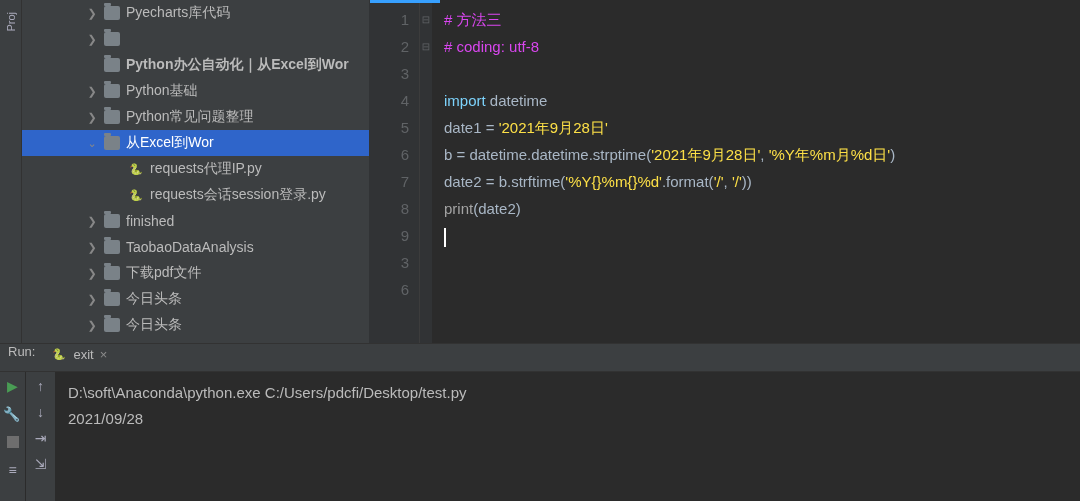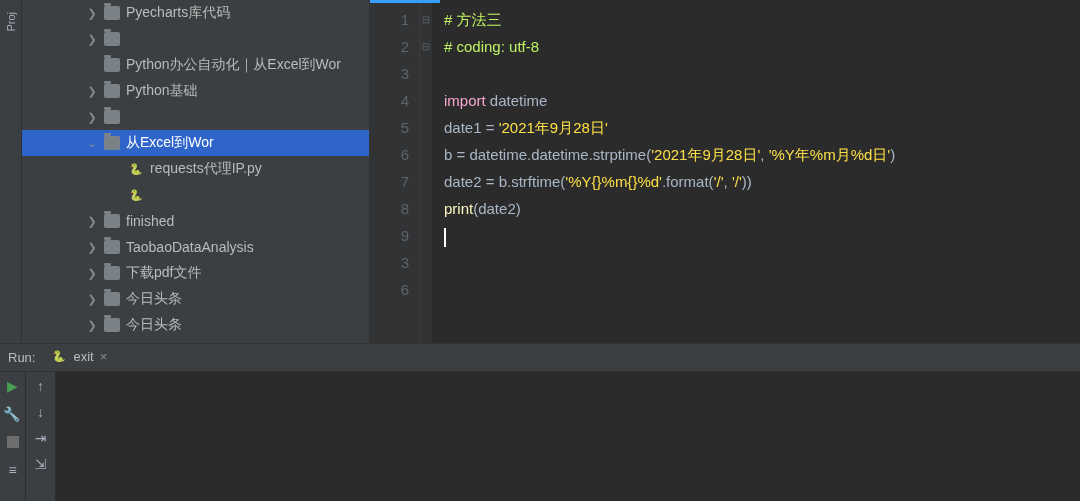--- a/index.html
+++ b/index.html
@@ -15,26 +15,26 @@
 .dir-icon{width:16px;height:14px;background:#7a8288;border-radius:2px;position:relative;flex-shrink:0}
 .dir-icon::before{content:"";position:absolute;top:-3px;left:0;width:7px;height:3px;background:#7a8288;border-radius:1px}
 .py-icon{width:16px;height:16px;flex-shrink:0;display:inline-flex;align-items:center;justify-content:center;font-size:11px}
 .editor{flex:1;background:#2b2b2b;display:flex;font-family:Consolas,monospace;font-size:15px;position:relative;border-top:2px solid #2b2b2b}
 .editor::before{content:"";position:absolute;top:-2px;left:0;width:70px;height:3px;background:#37a0ff}
 .gutter{width:50px;background:#313335;color:#606366;text-align:right;padding:4px 10px 0 0;line-height:27px;border-right:1px solid #3c3c3c}
 .fold-col{width:12px;background:#313335;color:#606366;padding-top:4px;line-height:27px;font-size:10px;text-align:center}
 .code{flex:1;padding:4px 0 0 12px;line-height:27px;white-space:pre;color:#a9b7c6}
 .code .row{display:block;height:27px}
 .cursor{display:inline-block;width:2px;height:19px;background:#fff;vertical-align:middle}
-.c-comment{color:#bef264}
-.c-key{color:#f9a8d4}
+.c-comment{color:#d946ef}
+.c-key{color:#7dd3fc}
 .c-str{color:#fde047}
-.c-fn{color:#fef9c3}
+.c-fn{color:#a3a3a3}
 .bottom{height:158px;background:#2b2b2b;display:flex;flex-direction:column;border-top:1px solid #323232}
-.run-header{height:28px;background:#3c3f41;display:flex;align-items:center;padding:0 8px;gap:10px;font-size:13px;color:#bbb;border-bottom:1px solid #323232}
+.run-header{height:28px;background:#3c3f41;display:flex;align-items:flex-start;padding:0 8px;gap:10px;font-size:13px;color:#bbb;border-bottom:1px solid #323232}
 .run-header .tab{display:flex;align-items:center;gap:6px;padding:2px 6px;border-bottom:2px solid transparent}
 .run-header .close{color:#8c8c8c;font-size:13px;cursor:pointer}
 .run-body{flex:1;display:flex}
 .run-tools{width:26px;background:#3c3f41;display:flex;flex-direction:column;align-items:center;padding-top:6px;gap:12px;border-right:1px solid #2b2b2b}
 .run-nav{width:30px;background:#3c3f41;display:flex;flex-direction:column;align-items:center;padding-top:6px;gap:10px;border-right:1px solid #2b2b2b}
 .run-output{flex:1;padding:8px 12px;font-family:Consolas,monospace;font-size:15px;color:#bbb;line-height:26px;background:#2b2b2b}
 .icon{width:16px;height:16px;display:inline-flex;align-items:center;justify-content:center;color:#aab;cursor:pointer}
 .play{color:#499c54}
 .stop{width:12px;height:12px;background:#6e6e6e}
 .wrap{font-size:14px;color:#aab}
@@ -50,47 +50,49 @@
  <div class="tree" id="tree">
       <div class="tree-item" style="padding-left: 64px;">
         <span class="chev">❯</span>
         <span class="dir-icon"></span>
         <span>Pyecharts库代码</span>
       </div>
       <div class="tree-item" style="padding-left: 64px;">
         <span class="chev">❯</span>
         <span class="dir-icon"></span>
       </div>
-      <div class="tree-item" style="padding-left: 64px;">
+      <div class="tree-item" style="padding-left: 64px; font-weight: bold;">
         <span class="nochev"></span>
         <span class="dir-icon"></span>
         <span>Python办公自动化｜从Excel到Wor</span>
       </div>
       <div class="tree-item" style="padding-left: 64px;">
         <span class="chev">❯</span>
         <span class="dir-icon"></span>
         <span>Python基础</span>
       </div>
       <div class="tree-item" style="padding-left: 64px;">
         <span class="chev">❯</span>
         <span class="dir-icon"></span>
+        <span>Python常见问题整理</span>
       </div>
       <div class="tree-item selected" style="padding-left: 64px;">
         <span class="chev">⌄</span>
         <span class="dir-icon"></span>
         <span>从Excel到Wor</span>
       </div>
       <div class="tree-item" style="padding-left: 88px;">
         <span class="nochev"></span>
         <span class="py-icon">🐍</span>
         <span>requests代理IP.py</span>
       </div>
       <div class="tree-item" style="padding-left: 88px;">
         <span class="nochev"></span>
         <span class="py-icon">🐍</span>
+        <span>requests会话session登录.py</span>
       </div>
       <div class="tree-item" style="padding-left: 64px;">
         <span class="chev">❯</span>
         <span class="dir-icon"></span>
         <span>finished</span>
       </div>
       <div class="tree-item" style="padding-left: 64px;">
         <span class="chev">❯</span>
         <span class="dir-icon"></span>
         <span>TaobaoDataAnalysis</span>
@@ -160,16 +162,18 @@
         </span>
      <span class="icon">≡</span>
    </div>
    <div class="run-nav">
      <span class="icon">↑</span>
      <span class="icon">↓</span>
      <span class="icon wrap">⇥</span>
      <span class="icon">⇲</span>
    </div>
    <div class="run-output">
+     <div>D:\soft\Anaconda\python.exe C:/Users/pdcfi/Desktop/test.py</div>
+     <div>2021/09/28</div>
      <div> </div>
    </div>
  </div>
 </div>
 
 </body></html>

